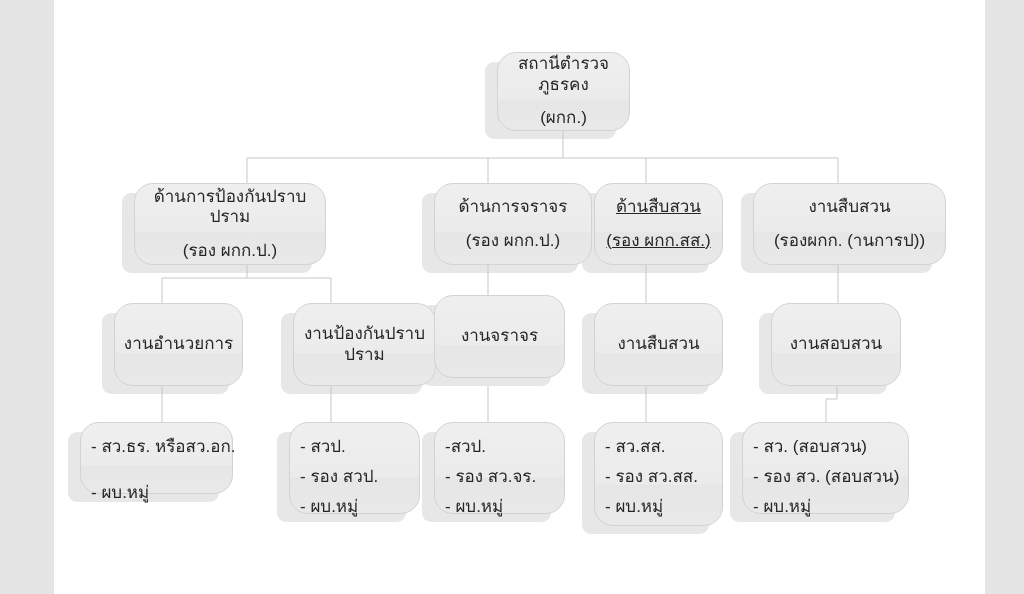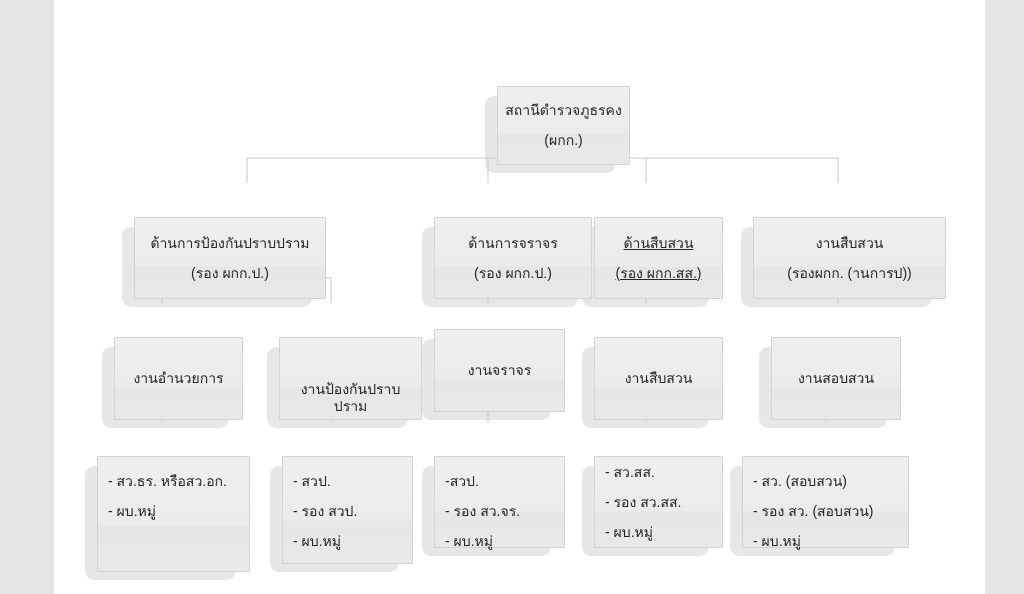--- a/index.html
+++ b/index.html
@@ -13,25 +13,24 @@
     position:absolute;left:54px;top:0;width:931px;height:594px;
     background:#ffffff;
     isolation:isolate;
   }
   .connectors{position:absolute;left:0;top:0;width:931px;height:594px;}
   .box{
     position:absolute;
     box-sizing:border-box;
     background:linear-gradient(180deg,#efefef 0%,#ebebeb 60%,#e6e6e6 61%,#e9e9e9 100%);
     border:1px solid #d3d3d3;
-    border-radius:1px;
+    border-radius:19px;
     color:#262626;
-    font-size:14px;
+    font-size:17px;
     line-height:1.2;
-    margin-top:34px;
   }
   .box::before{
     content:"";
     position:absolute;inset:0;
     transform:translate(-13px,9px);
     background:#e7e7e7;
     border-radius:9px;
     z-index:-1;
   }
   .box.center{
@@ -84,48 +83,48 @@
     <div>(รอง ผกก.สส.)</div>
   </div>
   <div class="box center" style="left:699px;top:183px;width:193px;height:82px;">
     <div>งานสืบสวน</div>
     <div>(รองผกก. (านการป))</div>
   </div>
 
   <div class="box center" style="left:60px;top:303px;width:129px;height:83px;">
     <div>งานอำนวยการ</div>
   </div>
-  <div class="box center" style="left:225px;top:303px;width:143px;height:83px;justify-content:flex-end;">
+  <div class="box center" style="left:239px;top:303px;width:143px;height:83px;">
     <div>งานป้องกันปราบปราม</div>
   </div>
   <div class="box center" style="left:380px;top:295px;width:131px;height:83px;">
     <div>งานจราจร</div>
   </div>
   <div class="box center" style="left:540px;top:303px;width:129px;height:83px;">
     <div>งานสืบสวน</div>
   </div>
   <div class="box center" style="left:717px;top:303px;width:130px;height:83px;">
     <div>งานสอบสวน</div>
   </div>
 
-  <div class="box list" style="left:43px;top:422px;width:153px;height:116px;">
+  <div class="box list" style="left:26px;top:422px;width:153px;height:72px;gap:16px;">
     <div class="line">- สว.ธร. หรือสว.อก.</div>
     <div class="line">- ผบ.หมู่</div>
   </div>
-  <div class="box list" style="left:228px;top:422px;width:131px;height:108px;">
+  <div class="box list" style="left:235px;top:422px;width:131px;height:92px;">
     <div class="line">- สวป.</div>
     <div class="line">- รอง สวป.</div>
     <div class="line">- ผบ.หมู่</div>
   </div>
   <div class="box list" style="left:380px;top:422px;width:131px;height:92px;">
     <div class="line">-สวป.</div>
     <div class="line">- รอง สว.จร.</div>
     <div class="line">- ผบ.หมู่</div>
   </div>
-  <div class="box list" style="left:540px;top:422px;width:129px;height:92px;justify-content:flex-end;">
+  <div class="box list" style="left:540px;top:422px;width:129px;height:104px;">
     <div class="line">- สว.สส.</div>
     <div class="line">- รอง สว.สส.</div>
     <div class="line">- ผบ.หมู่</div>
   </div>
   <div class="box list" style="left:688px;top:422px;width:167px;height:92px;">
     <div class="line">- สว. (สอบสวน)</div>
     <div class="line">- รอง สว. (สอบสวน)</div>
     <div class="line">- ผบ.หมู่</div>
   </div>
 

